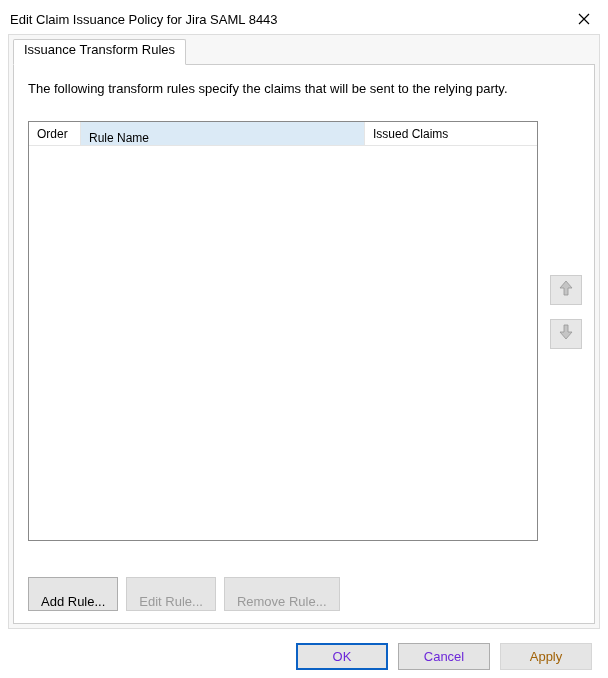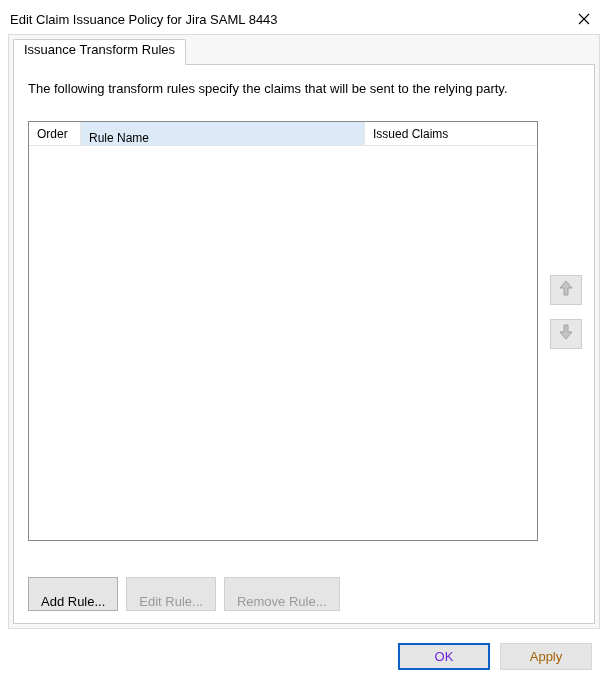--- a/index.html
+++ b/index.html
@@ -97,14 +97,15 @@
       <button class="btn"><span>Add Rule...</span></button>
       <button class="btn disabled"><span>Edit Rule...</span></button>
       <button class="btn disabled"><span>Remove Rule...</span></button>
     </div>
 
   </div>
 </div>
 
 <div class="dlgbtns">
   <button class="dbtn primary"><span>OK</span></button>
+  <button class="dbtn"><span>Cancel</span></button>
   <button class="dbtn disabled"><span>Apply</span></button>
 </div>
 
 </body></html>

